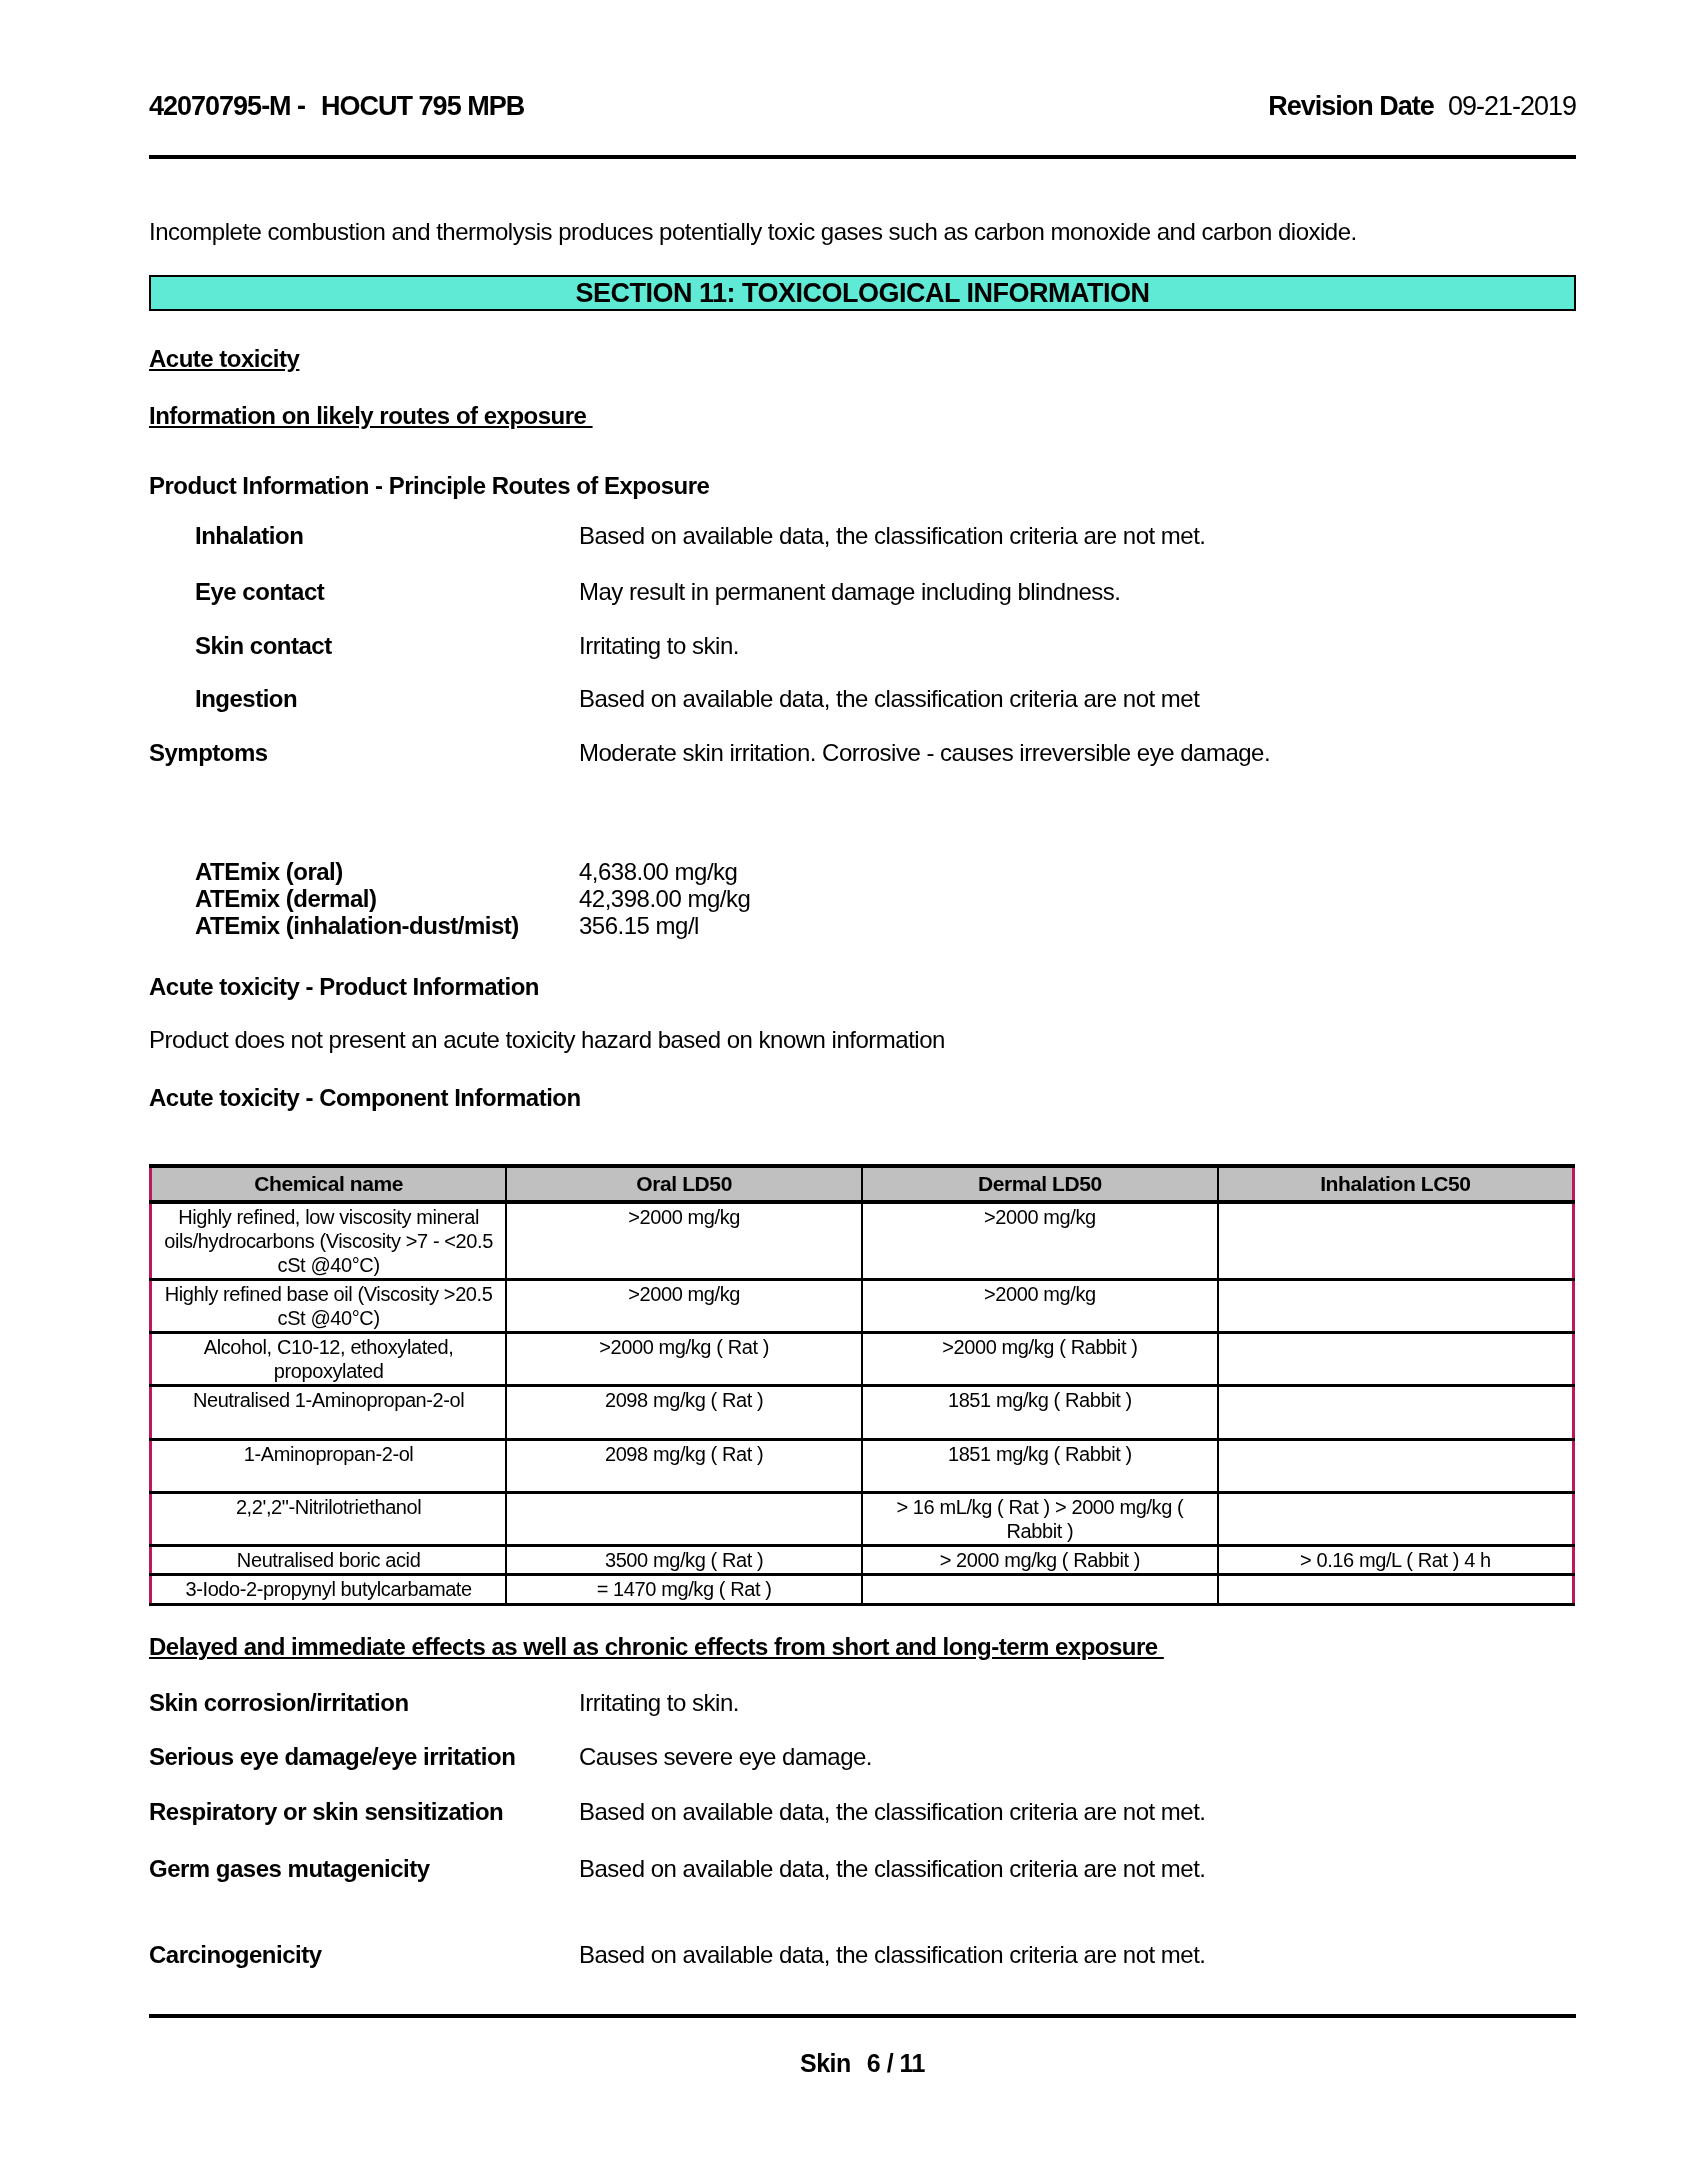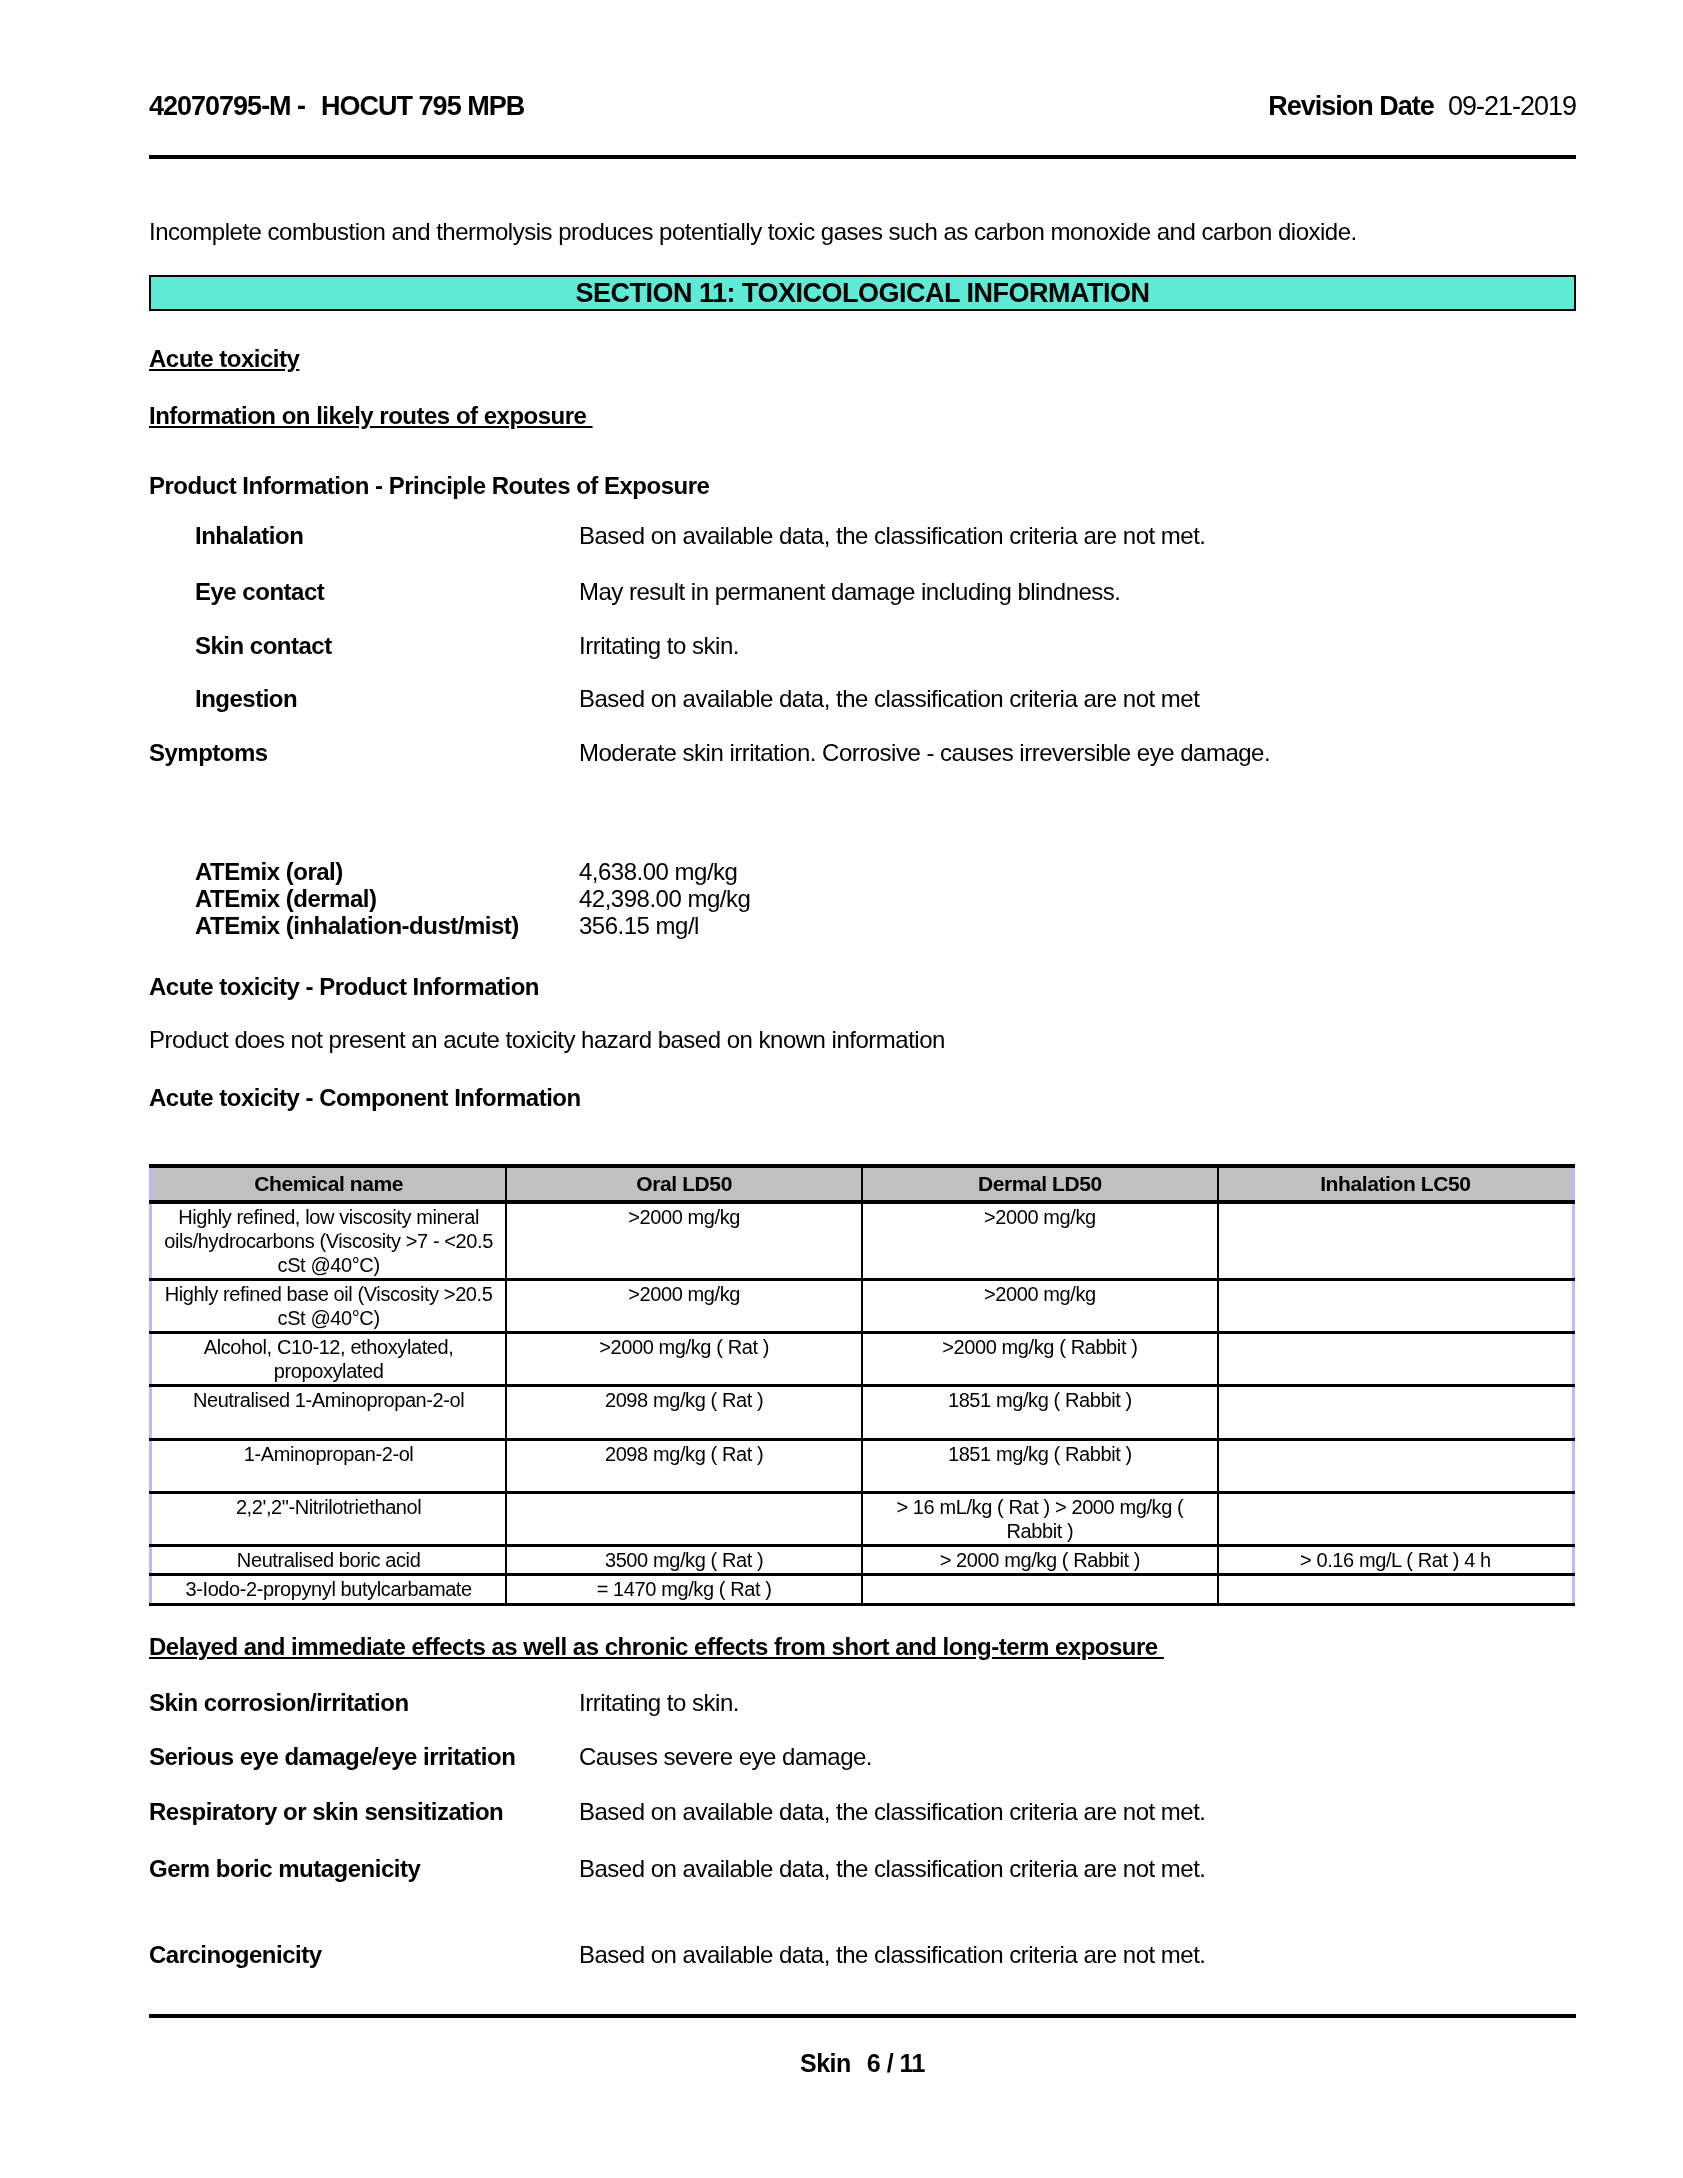--- a/index.html
+++ b/index.html
@@ -32,21 +32,21 @@
   }
   .kv{height:27px;}
   .kv .kv-label{position:absolute;left:0;top:0;font-weight:bold;white-space:nowrap;}
   .kv .kv-label.ind{left:46px;}
   .kv .kv-value{position:absolute;left:430px;top:0;white-space:nowrap;}
   .atemix-row{height:27px;position:relative;}
   .tox-table{
     border-collapse:collapse;table-layout:fixed;
     width:1426px;
     font-size:20px;line-height:24px;letter-spacing:-0.4px;
-    border:3px solid #c4b5fd;
+    border:3px solid #be185d;
   }
   .tox-table col{width:25%;}
   .tox-table th,.tox-table td{
     border:2px solid #000;border-top-width:3px;border-bottom-width:3px;
     padding:1px 4px;text-align:center;vertical-align:top;
     overflow:hidden;
   }
   .tox-table th{
     background:#c0c0c0;font-size:21px;font-weight:bold;
     vertical-align:middle;border-bottom-width:4px;border-top-width:4px;
@@ -193,21 +193,21 @@
   </div>
   <div class="abs content-l content-r body-text kv" style="top:1743px;">
     <span class="kv-label">Serious eye damage/eye irritation</span>
     <span class="kv-value">Causes severe eye damage.</span>
   </div>
   <div class="abs content-l content-r body-text kv" style="top:1798px;">
     <span class="kv-label">Respiratory or skin sensitization</span>
     <span class="kv-value">Based on available data, the classification criteria are not met.</span>
   </div>
   <div class="abs content-l content-r body-text kv" style="top:1855px;">
-    <span class="kv-label">Germ boric mutagenicity</span>
+    <span class="kv-label">Germ gases mutagenicity</span>
     <span class="kv-value">Based on available data, the classification criteria are not met.</span>
   </div>
   <div class="abs content-l content-r body-text kv" style="top:1941px;">
     <span class="kv-label">Carcinogenicity</span>
     <span class="kv-value">Based on available data, the classification criteria are not met.</span>
   </div>
 
   <div class="abs content-l content-r rule rule2"></div>
   <div class="abs content-l content-r footer">
     <span>Skin</span><span class="pageno">6 / 11</span>

